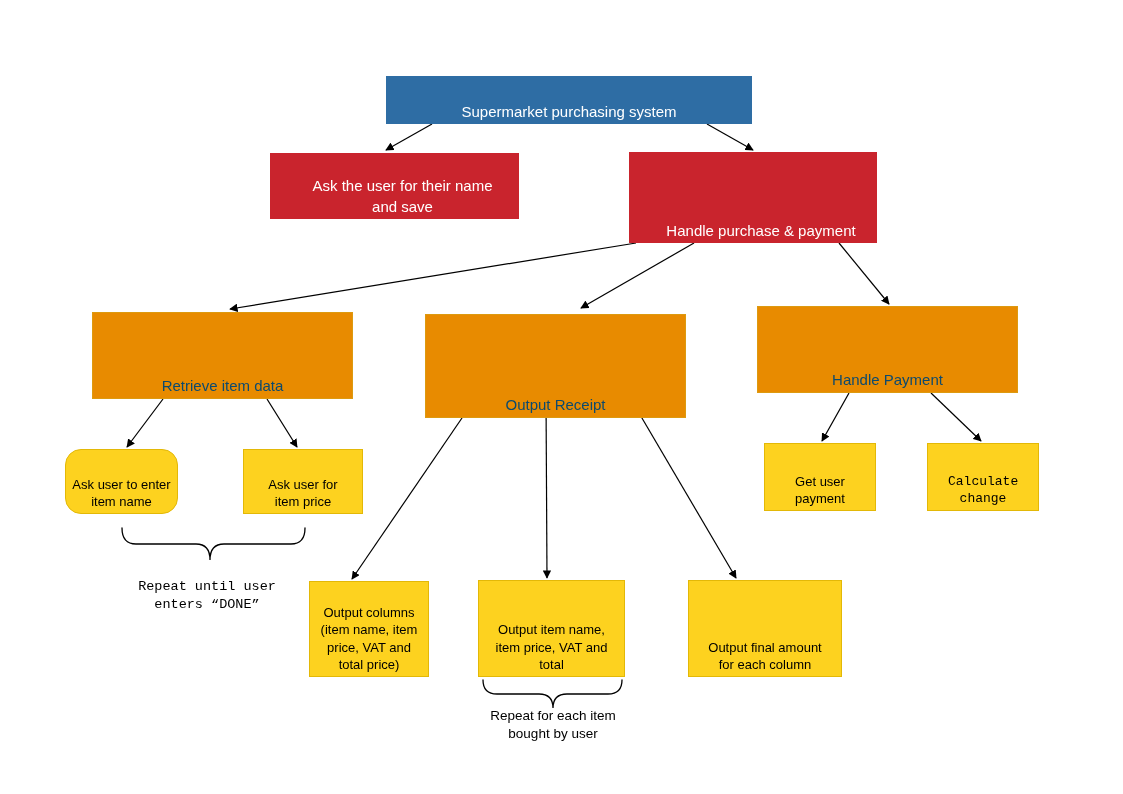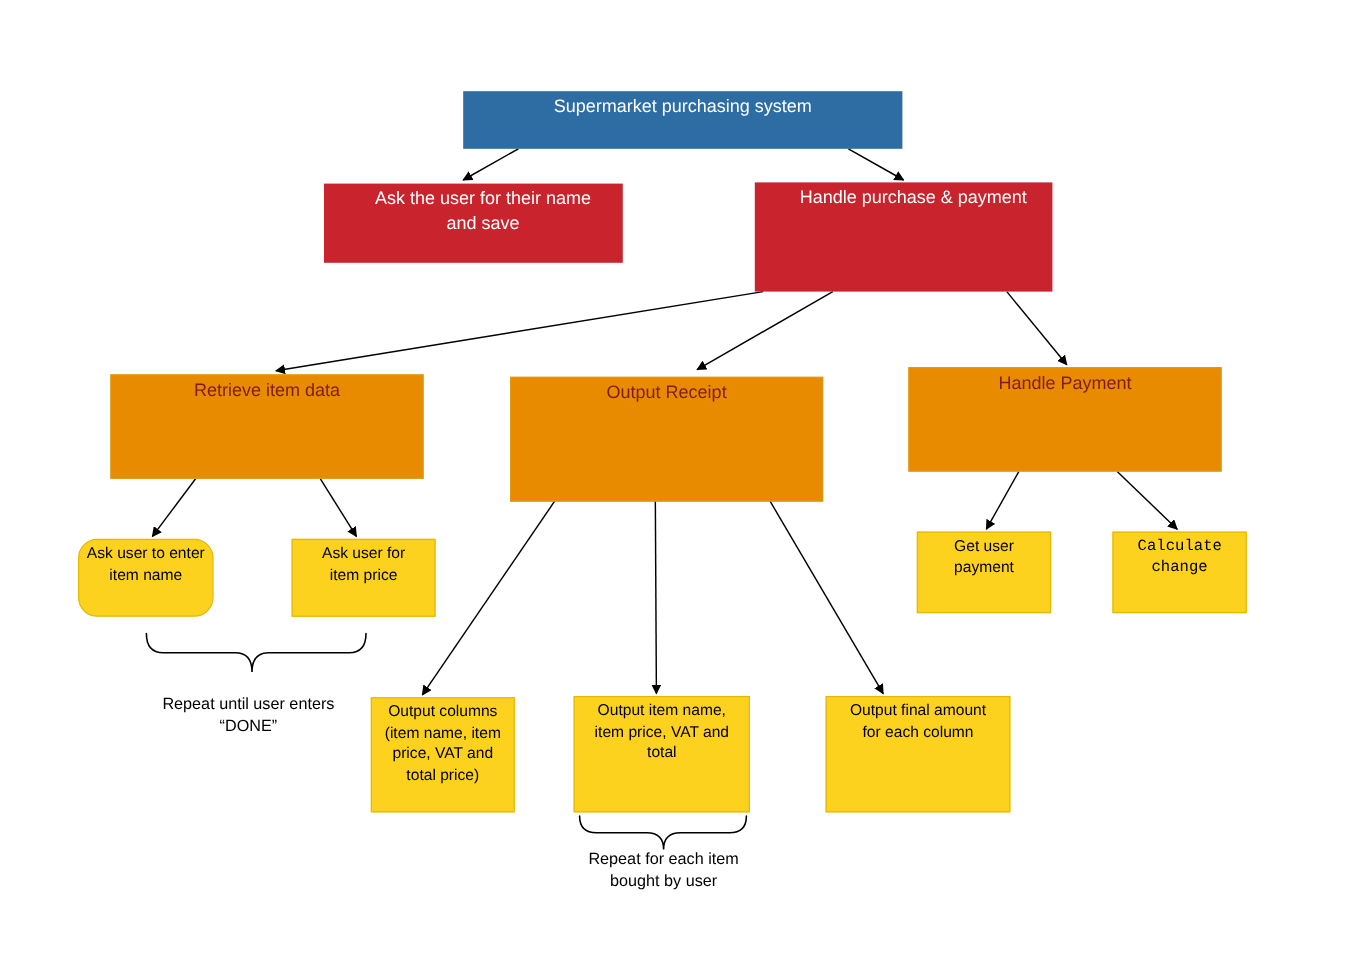--- a/index.html
+++ b/index.html
@@ -13,41 +13,41 @@
   }
   .connectors {
     position: absolute;
     left: 0; top: 0;
     width: 1123px; height: 794px;
     pointer-events: none;
   }
   .node {
     position: absolute;
     display: flex;
-    align-items: flex-start;
+    align-items: flex-end;
     justify-content: center;
     text-align: center;
     box-sizing: border-box;
     line-height: 1.4;
   }
   .node .label { display: block; padding: 2px 6px; }
   .node.root {
     background: #2e6da4;
     color: #ffffff;
     font-size: 15px;
   }
   .node.branch {
     background: #c9242d;
     color: #ffffff;
     font-size: 15px;
   }
   .node.process {
     background: #e88b00;
     border: 1px solid #dd9a10;
-    color: #7f1d1d;
+    color: #0c4a6e;
     font-size: 15px;
   }
   .node.leaf {
     background: #fdd21f;
     border: 1px solid #e3b807;
     color: #000000;
     font-size: 13px;
     line-height: 1.35;
   }
   .annotation {
@@ -129,16 +129,16 @@
     <span class="label" style="max-width:124px;">Output final amount for each column</span>
   </div>
 
   <div class="node leaf" style="left:764px; top:443px; width:112px; height:68px;">
     <span class="label" style="max-width:76px;">Get user payment</span>
   </div>
   <div class="node leaf" style="left:927px; top:443px; width:112px; height:68px;font-family:Liberation Mono, monospace;">
     <span class="label" style="max-width:70px;">Calculate change</span>
   </div>
 
-  <div class="annotation" style="left:132px; top:578px; width:150px;">Repeat until user enters “DONE”</div>
+  <div class="annotation" style="left:132px; top:578px; width:150px;font-family:Liberation Mono, monospace;">Repeat until user enters “DONE”</div>
   <div class="annotation" style="left:478px; top:707px; width:150px;">Repeat for each item bought by user</div>
 
 </div>
 
 </body></html>

